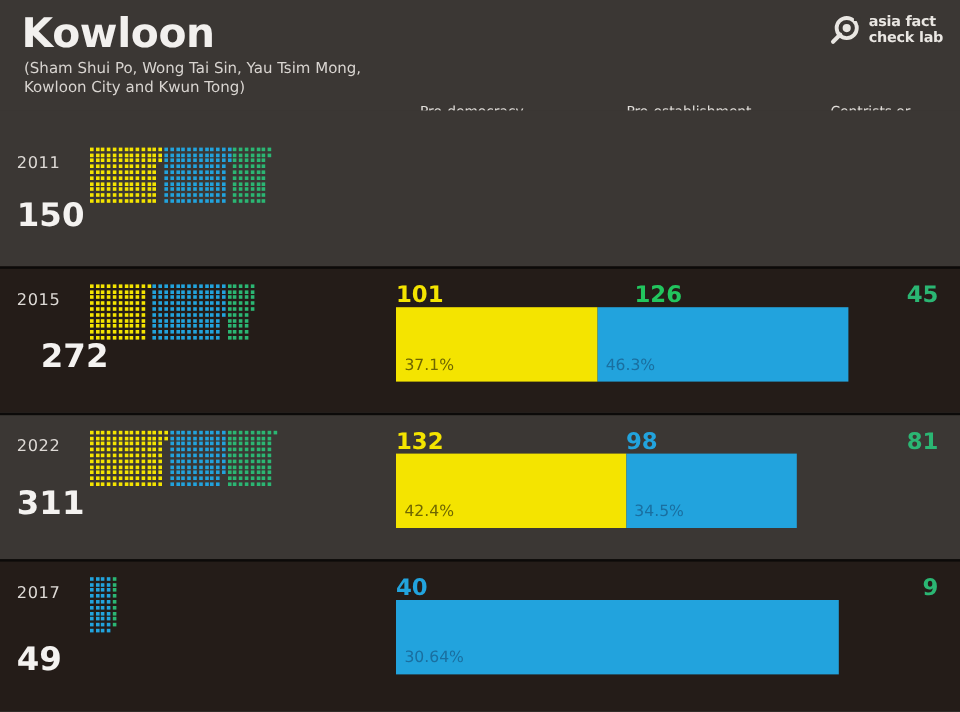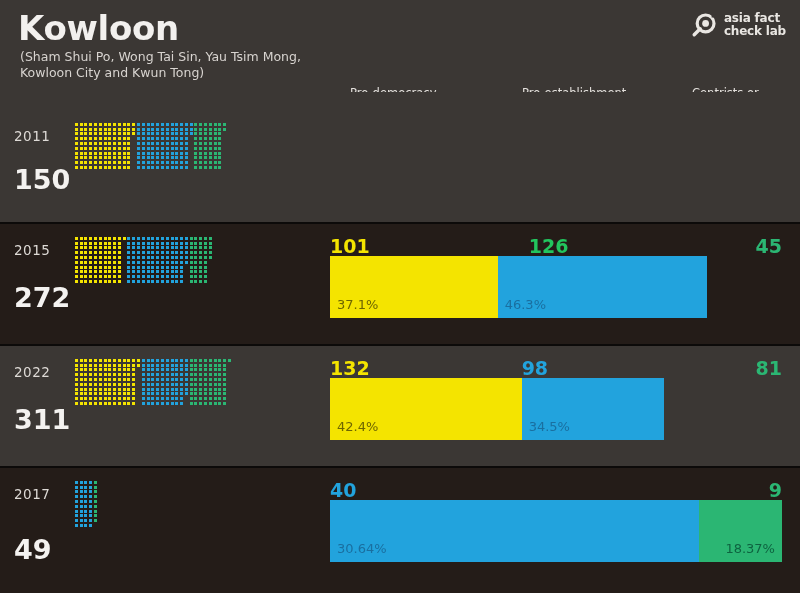--- a/index.html
+++ b/index.html
@@ -424,21 +424,21 @@
             <span class="dot" style="background: rgb(43, 182, 115);"></span>
             <span class="dot" style="background: rgb(43, 182, 115);"></span>
           </div>
         </div>
         <div class="bar-block" style="top: 28px;">
         </div>
       </div>
       <div class="row row-2015" style="top: 222px; height: 122px;">
         <div class="row-sep" style="top: 0px;"></div>
         <div class="year-label" style="top: 20px;">2015</div>
-        <div class="total-num" style="top: 60px;">272</div>
+        <div class="total-num" style="top: 60px; margin-left: 20px;">272</div>
         <div style="position: absolute; left: 74px; top: 14px; display: flex; align-items: flex-start;">
           <div style="display: flex; flex-flow: column wrap; height: 48px; align-content: flex-start;">
             <span class="dot" style="background: rgb(244, 228, 0);"></span>
             <span class="dot" style="background: rgb(244, 228, 0);"></span>
             <span class="dot" style="background: rgb(244, 228, 0);"></span>
             <span class="dot" style="background: rgb(244, 228, 0);"></span>
             <span class="dot" style="background: rgb(244, 228, 0);"></span>
             <span class="dot" style="background: rgb(244, 228, 0);"></span>
             <span class="dot" style="background: rgb(244, 228, 0);"></span>
             <span class="dot" style="background: rgb(244, 228, 0);"></span>
@@ -1128,21 +1128,18 @@
         </div>
         <div class="bar-block" style="top: 12px;">
           <div class="bar-values">
             <span class="bar-value" style="color: rgb(34, 163, 221); left: 0%;">40</span>
             <span class="bar-value" style="color: rgb(43, 182, 115); right: 0px;">9</span>
           </div>
           <div class="bar">
             <div class="seg" style="width: 81.63%; background: rgb(34, 163, 221);">
               <span class="seg-pct left" style="color: rgb(26, 111, 160);">30.64%</span>
             </div>
-            <div class="seg" style="width: 18.37%; background: rgb(43, 182, 115);">
-              <span class="seg-pct right" style="color: rgb(14, 99, 64);">18.37%</span>
-            </div>
           </div>
         </div>
       </div>
     </div>
 
 </div>
 
 </body></html>

